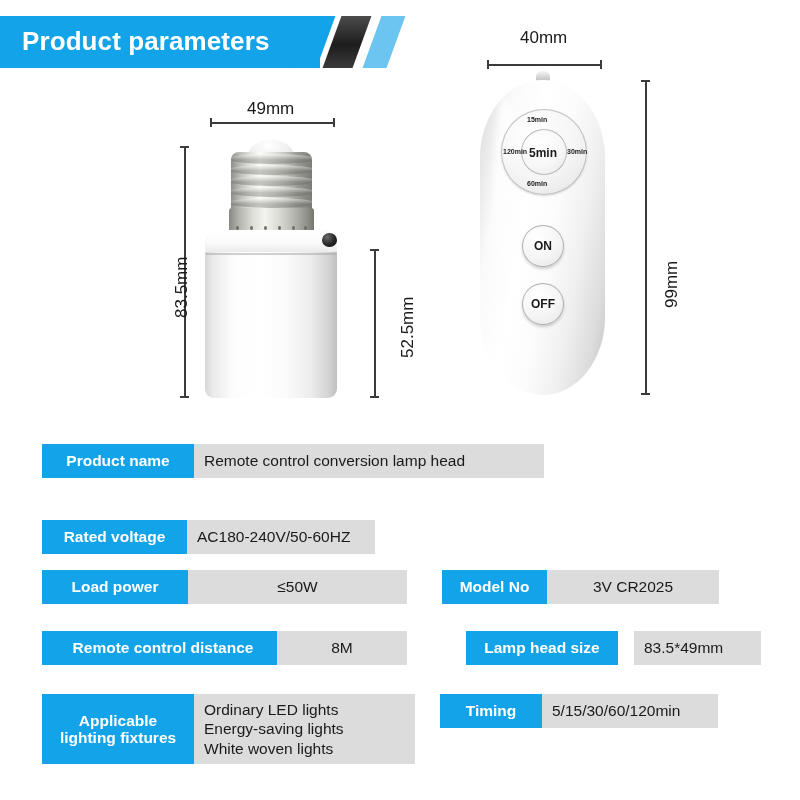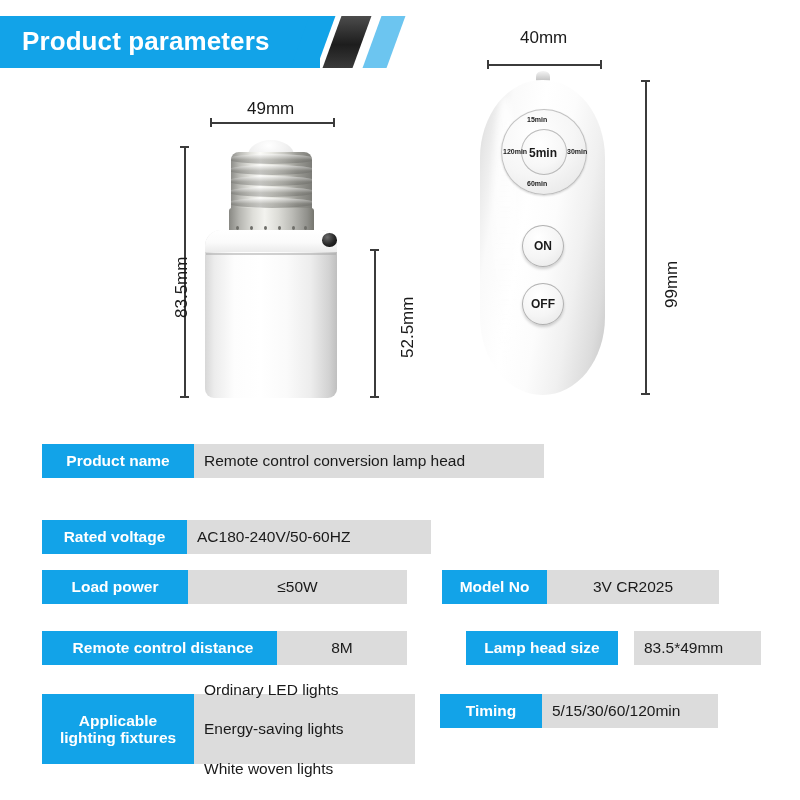--- a/index.html
+++ b/index.html
@@ -175,21 +175,21 @@
     font-size:15.5px; font-weight:bold;
     display:flex; align-items:center; justify-content:center;
     padding:0 9px; line-height:1.12; text-align:center;
   }
   .spec-val {
     background:#dcdcdc; color:#1a1a1a; font-size:15.5px;
     display:flex; align-items:center;
     padding:0 10px; line-height:1.25;
   }
   .spec-val.center { justify-content:center;text-align:center; }
-  .spec-val.multi { flex-direction:column; align-items:flex-start; justify-content:center;gap:20px; }
+  .spec-val.multi { flex-direction:column; align-items:flex-start; justify-content:center; }
   .spec-val.multi span { display:block; }
 </style>
 </head>
 <body>
 
 <div id="root">
 
   <div class="banner"></div>
   <div class="banner-slant slant-blue-main"></div>
   <div class="banner-slant slant-dark"></div>
@@ -276,21 +276,21 @@
   </div>
   <div class="dim-label vert" style="left:662px; top:308px;">99mm</div>
 
   <div class="spec-row" style="left:42px; top:444px;">
     <div class="spec-key" style="width:152px;">Product name</div>
     <div class="spec-val" style="width:350px;">Remote control conversion lamp head</div>
   </div>
 
   <div class="spec-row" style="left:42px; top:520px;">
     <div class="spec-key" style="width:145px;">Rated voltage</div>
-    <div class="spec-val" style="width:244px;">AC180-240V/50-60HZ</div>
+    <div class="spec-val" style="width:188px;">AC180-240V/50-60HZ</div>
   </div>
 
   <div class="spec-row" style="left:42px; top:570px;">
     <div class="spec-key" style="width:146px;">Load power</div>
     <div class="spec-val center" style="width:219px;">≤50W</div>
   </div>
 
   <div class="spec-row" style="left:42px; top:631px;">
     <div class="spec-key" style="width:235px;padding-left:16px;">Remote control distance</div>
     <div class="spec-val center" style="width:130px;">8M</div>

